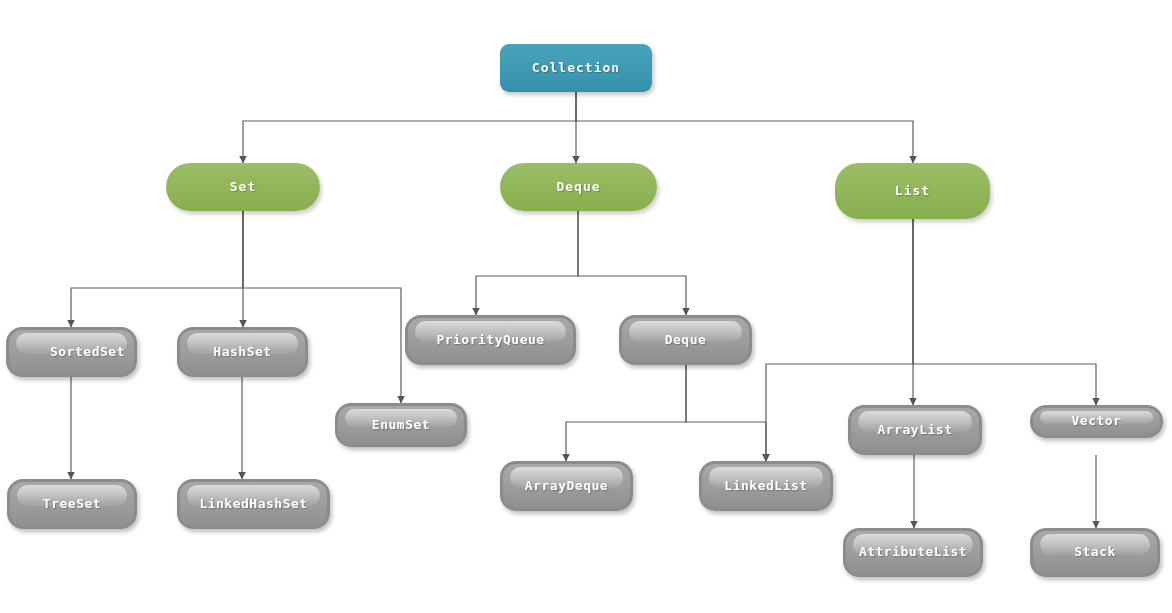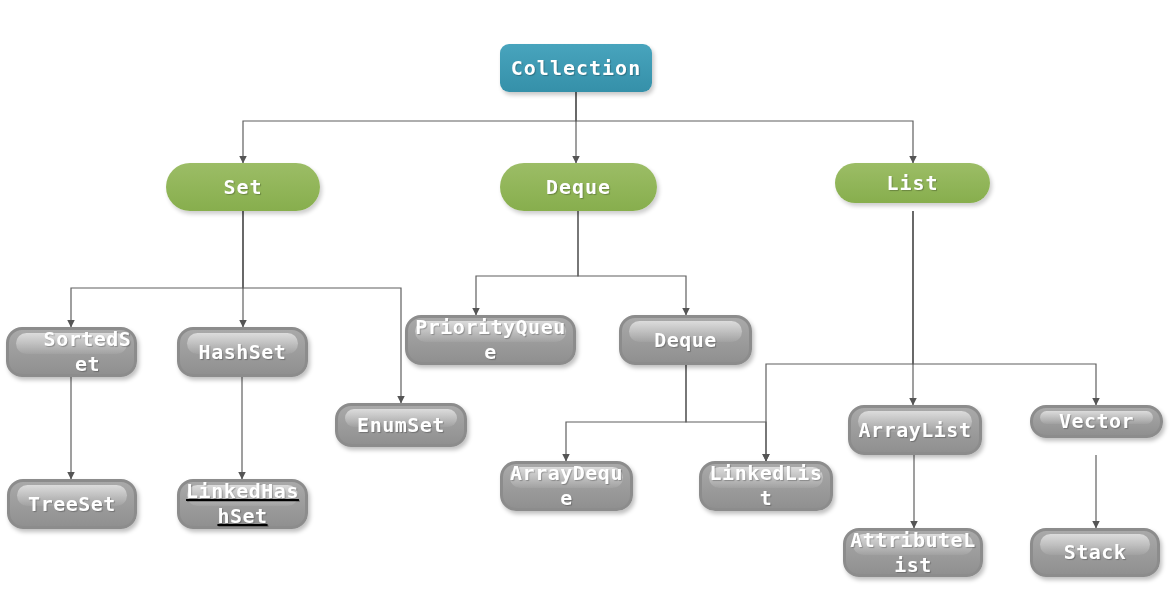--- a/index.html
+++ b/index.html
@@ -32,21 +32,21 @@
     align-items: center;
     justify-content: center;
     box-sizing: border-box;
     text-align: center;
   }
   .node-label {
     position: relative;
     z-index: 2;
     color: var(--label, #ffffff);
     font-weight: bold;
-    font-size: 20px;
+    font-size: 13px;
     line-height: 1.25;
     letter-spacing: 1px;
     text-shadow: 1px 1px 1px rgba(0,0,0,0.25);
     word-break: break-all;
     padding: 0 2px;
   }
   
   .node.root {
     background: linear-gradient(180deg, var(--root-top, #48a4bd), var(--root-bottom, #3590a9));
     border-radius: 9px;
@@ -109,21 +109,21 @@
   <div id="nodes">
       <div class="node root" style="left: 500px; top: 44px; width: 152px; height: 48px;">
         <span class="node-label">Collection</span>
       </div>
       <div class="node interface" style="left: 166px; top: 163px; width: 154px; height: 48px;">
         <span class="node-label">Set</span>
       </div>
       <div class="node interface" style="left: 500px; top: 163px; width: 157px; height: 48px;">
         <span class="node-label">Deque</span>
       </div>
-      <div class="node interface" style="left: 835px; top: 163px; width: 155px; height: 40px;">
+      <div class="node interface" style="left: 835px; top: 163px; width: 155px; height: 56px;">
         <span class="node-label">List</span>
       </div>
       <div class="node class" style="left: 6px; top: 327px; width: 131px; height: 50px; padding-left: 32px;">
         <span class="node-label">SortedSet</span>
       </div>
       <div class="node class" style="left: 177px; top: 327px; width: 131px; height: 50px;">
         <span class="node-label">HashSet</span>
       </div>
       <div class="node class" style="left: 405px; top: 315px; width: 171px; height: 50px;">
         <span class="node-label">PriorityQueue</span>
@@ -136,21 +136,21 @@
       </div>
       <div class="node class" style="left: 848px; top: 405px; width: 134px; height: 50px;">
         <span class="node-label">ArrayList</span>
       </div>
       <div class="node class" style="left: 1030px; top: 405px; width: 133px; height: 33px;">
         <span class="node-label">Vector</span>
       </div>
       <div class="node class" style="left: 7px; top: 479px; width: 130px; height: 50px;">
         <span class="node-label">TreeSet</span>
       </div>
-      <div class="node class" style="left: 177px; top: 479px; width: 131px; height: 50px; text-decoration: underline;">
+      <div class="node class" style="left: 177px; top: 479px; width: 153px; height: 50px;">
         <span class="node-label">LinkedHashSet</span>
       </div>
       <div class="node class" style="left: 500px; top: 461px; width: 133px; height: 50px;">
         <span class="node-label">ArrayDeque</span>
       </div>
       <div class="node class" style="left: 699px; top: 461px; width: 134px; height: 50px;">
         <span class="node-label">LinkedList</span>
       </div>
       <div class="node class" style="left: 843px; top: 528px; width: 140px; height: 49px;">
         <span class="node-label">AttributeList</span>

